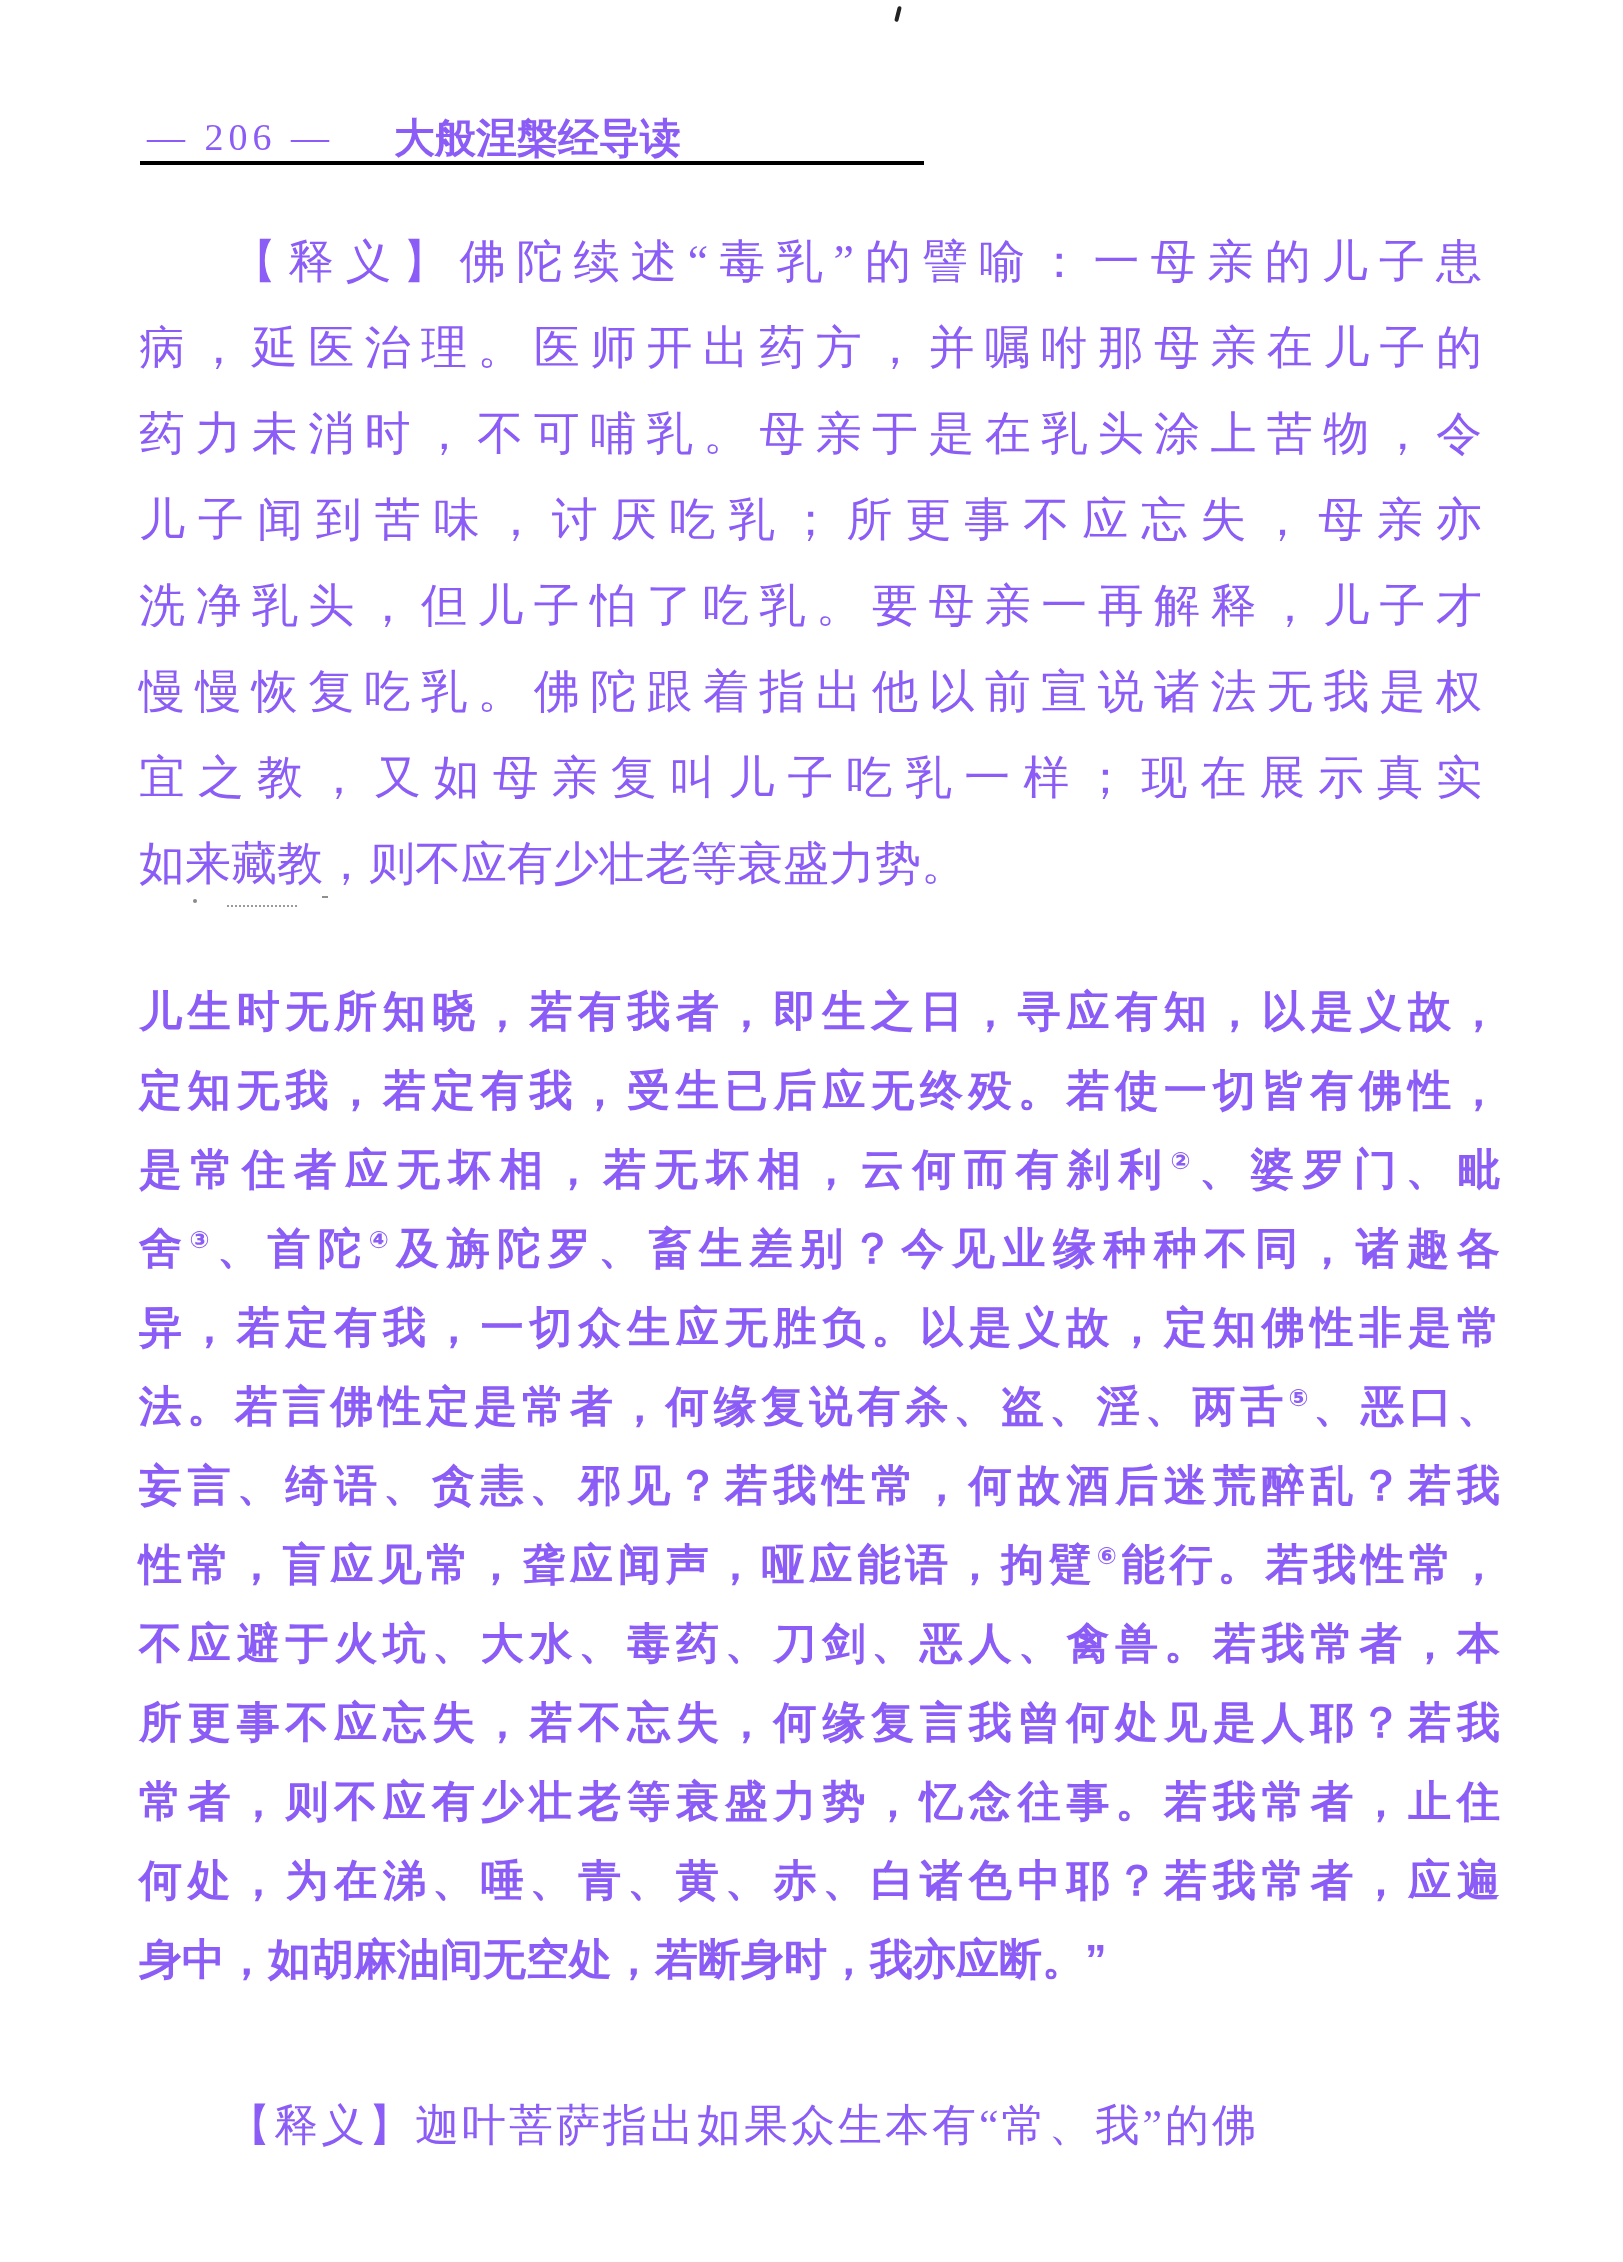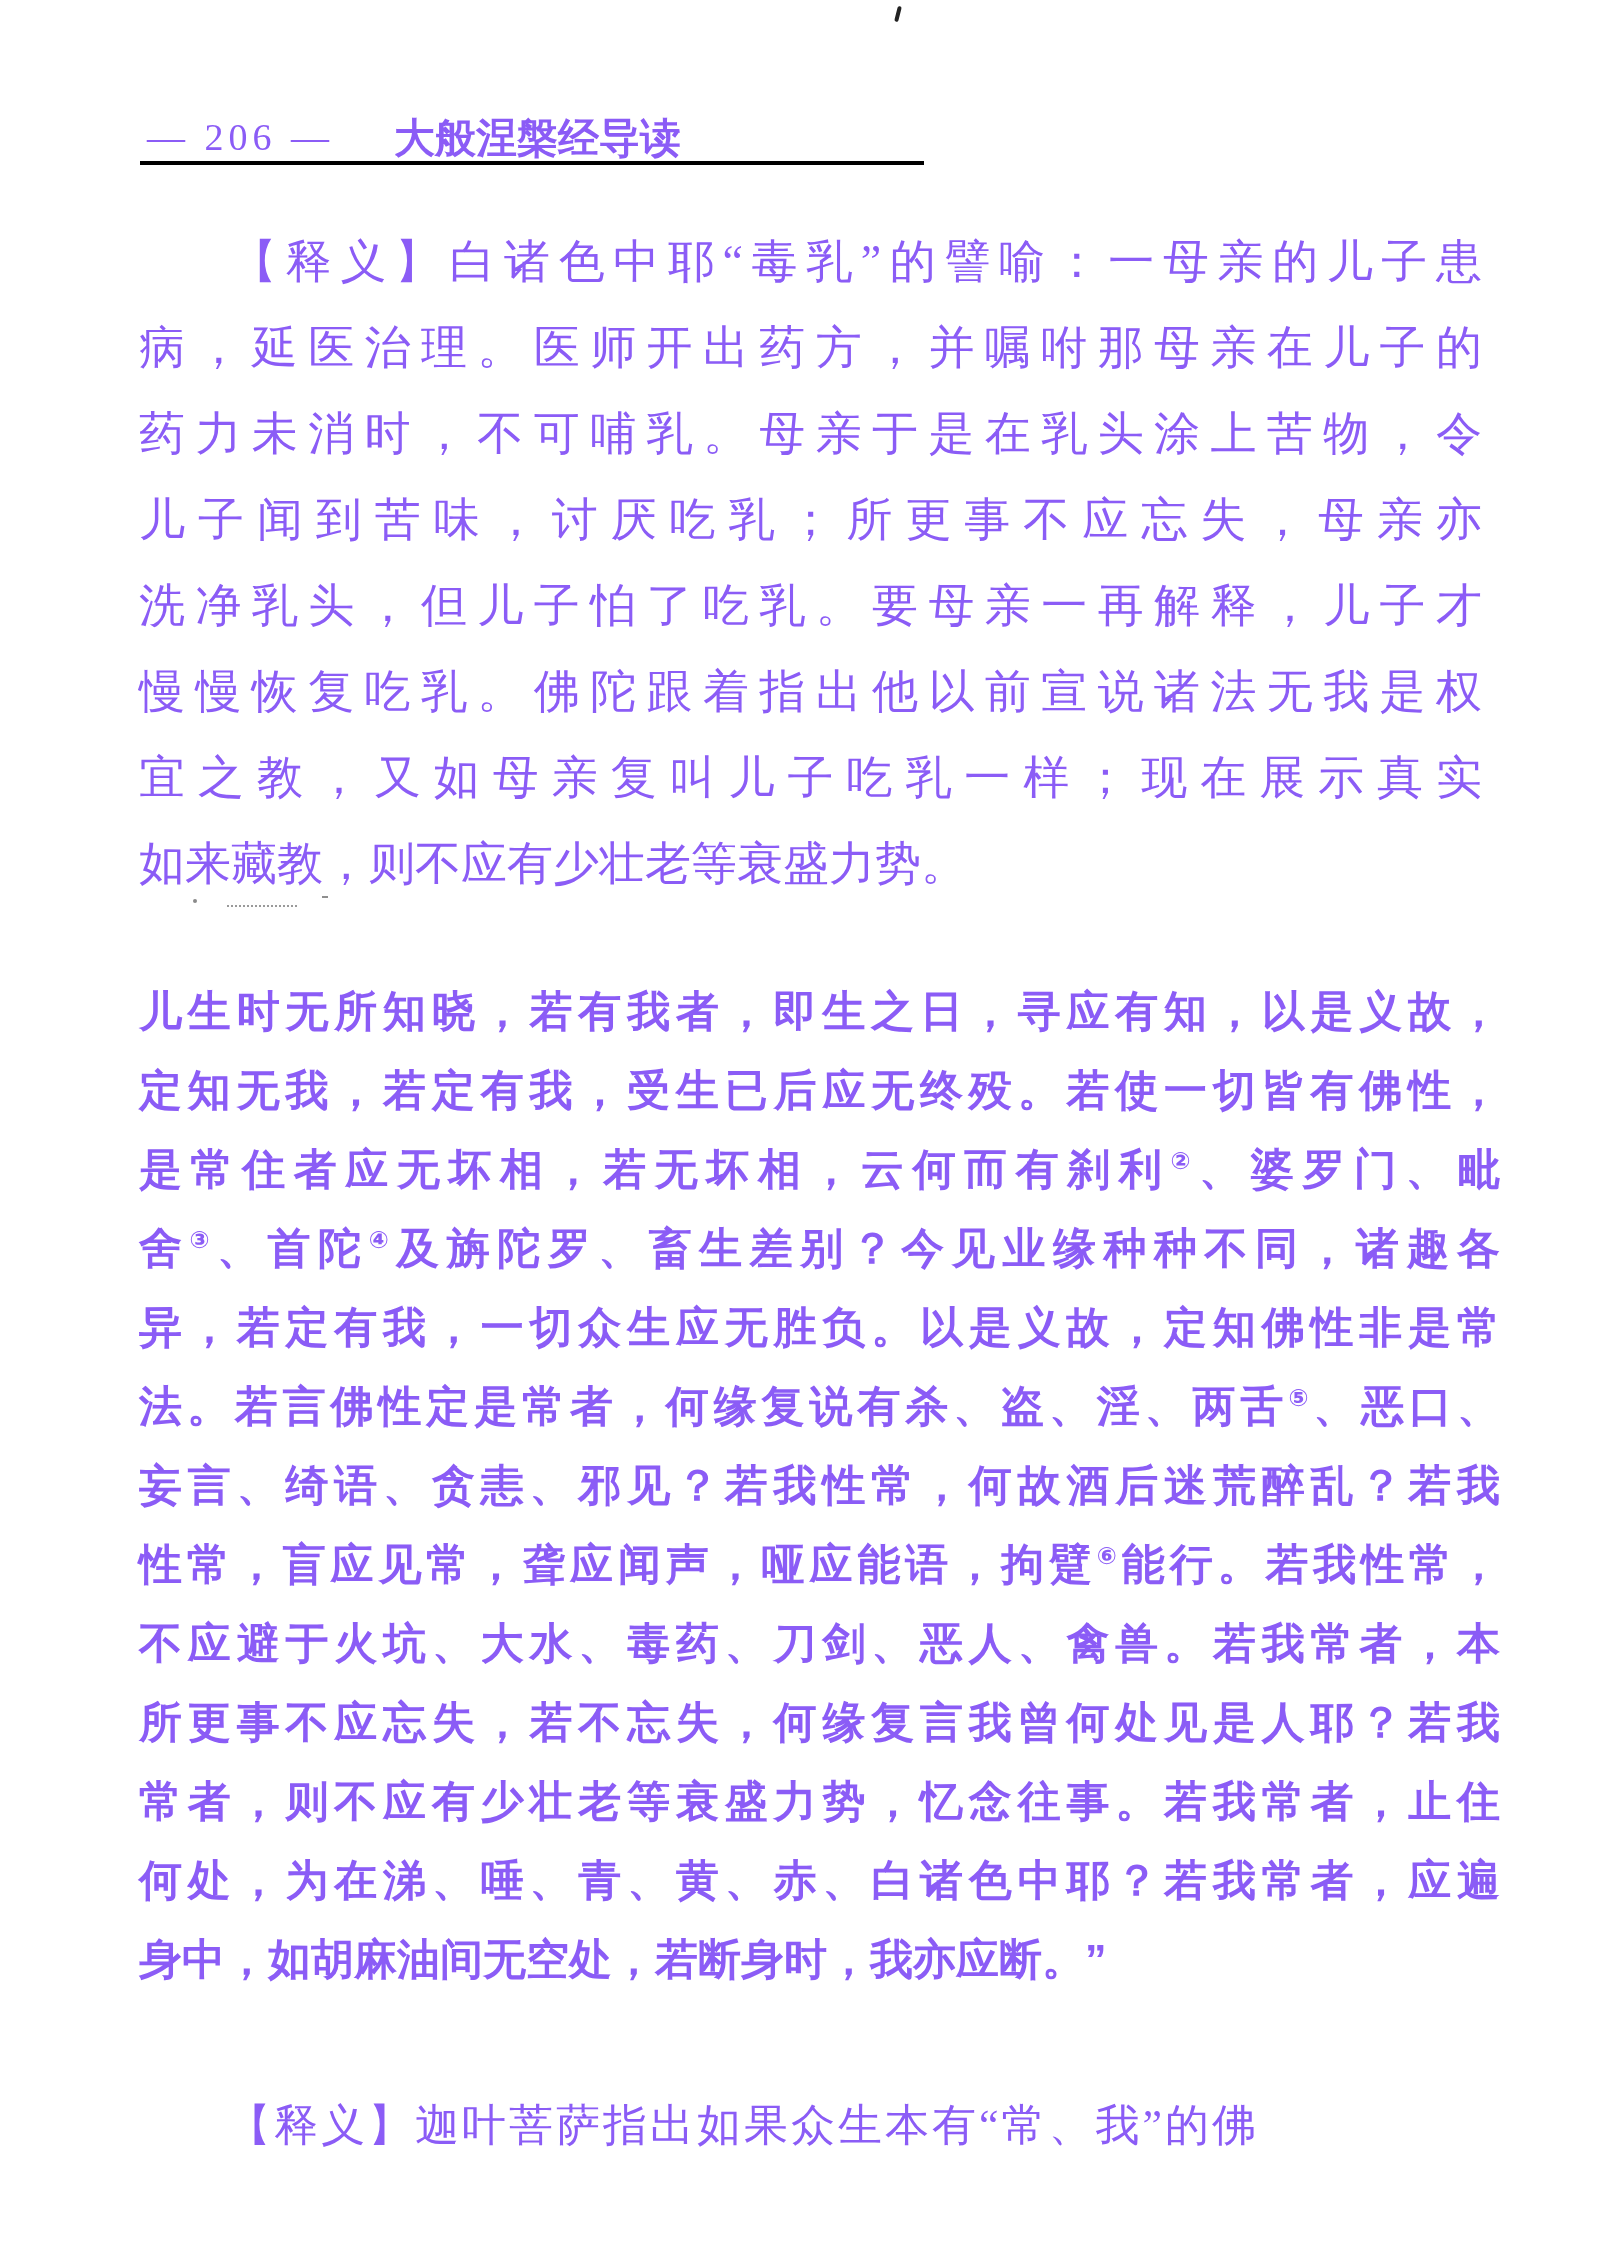--- a/index.html
+++ b/index.html
@@ -128,21 +128,21 @@
 
 <div id="page">
 
   <div class="corner-mark"></div>
 
   <div id="pageno">— 206 —</div>
   <div id="booktitle">大般涅槃经导读</div>
   <div id="header-rule"></div>
 
   <div id="sec1" class="sec">
-    <div class="line first">【释义】白诸色中耶“毒乳”的譬喻：一母亲的儿子患</div>
+    <div class="line first">【释义】佛陀续述“毒乳”的譬喻：一母亲的儿子患</div>
     <div class="line">病，延医治理。医师开出药方，并嘱咐那母亲在儿子的</div>
     <div class="line">药力未消时，不可哺乳。母亲于是在乳头涂上苦物，令</div>
     <div class="line">儿子闻到苦味，讨厌吃乳；所更事不应忘失，母亲亦</div>
     <div class="line">洗净乳头，但儿子怕了吃乳。要母亲一再解释，儿子才</div>
     <div class="line">慢慢恢复吃乳。佛陀跟着指出他以前宣说诸法无我是权</div>
     <div class="line">宜之教，又如母亲复叫儿子吃乳一样；现在展示真实</div>
     <div class="line end">如来藏教，则不应有少壮老等衰盛力势。</div>
   </div>
 
   <div class="speck-a"></div>

